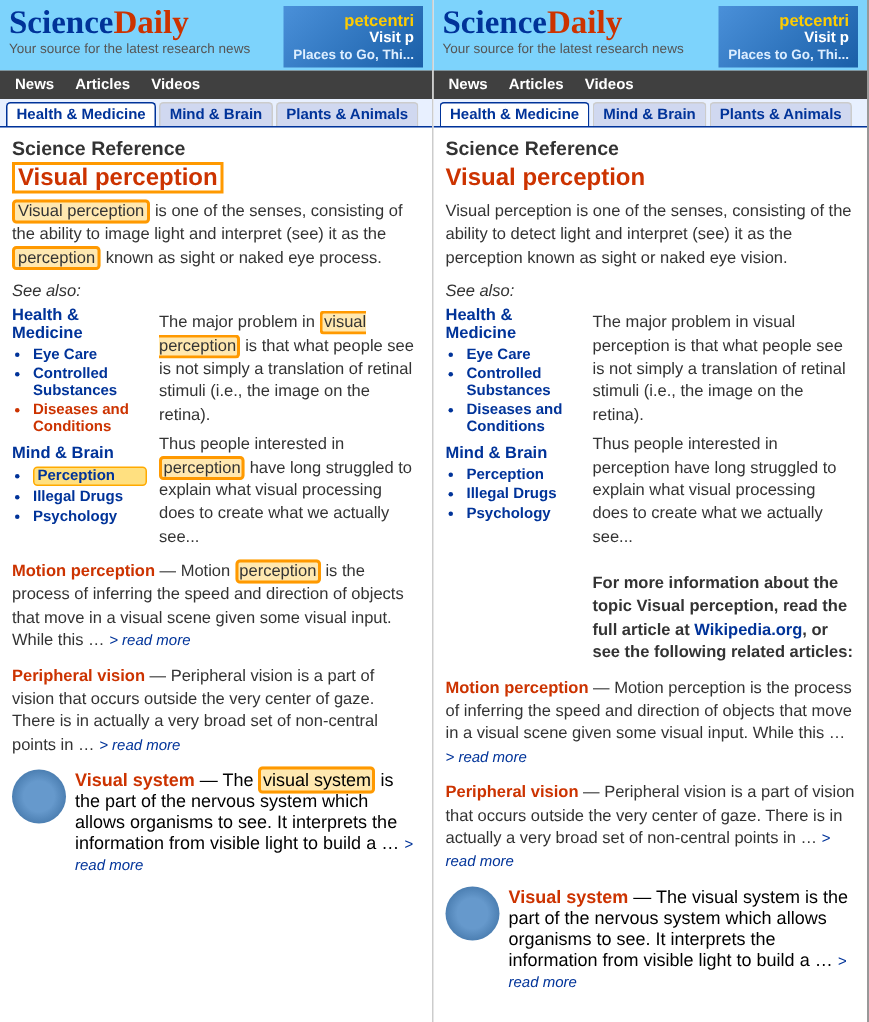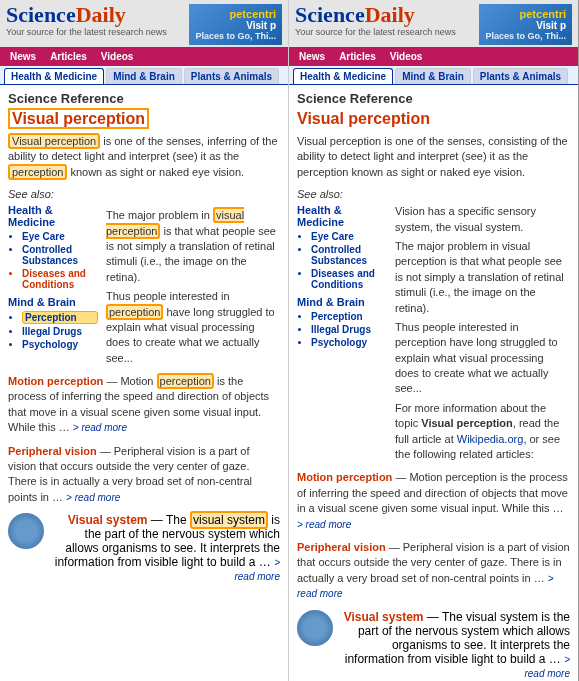--- a/index.html
+++ b/index.html
@@ -19,21 +19,21 @@
     .panel {
       width: 289px;
       background: #fff;
       overflow: hidden;
       border-right: 1px solid #ccc;
     }
     .panel:last-child { border-right: none; }
 
     
     .header {
-      background: #e5e5e5;
+      background: #7dd3fc;
       padding: 4px 6px 2px 6px;
       display: flex;
       align-items: flex-start;
       justify-content: space-between;
     }
     .logo-area { display: flex; flex-direction: column; }
     .logo-text {
       font-size: 22px;
       font-weight: bold;
       color: #003399;
@@ -50,21 +50,21 @@
       color: white;
       font-size: 10px;
       font-weight: bold;
       padding: 4px 6px;
       text-align: right;
       min-width: 90px;
     }
 
     
     .nav-bar {
-      background: #be185d;
+      background: #404040;
       display: flex;
       padding: 2px 4px;
       gap: 2px;
     }
     .nav-item {
       color: white;
       font-size: 10px;
       font-weight: bold;
       padding: 2px 6px;
       cursor: pointer;
@@ -172,21 +172,20 @@
     .read-more {
       color: #003399;
       font-size: 10px;
       text-decoration: none;
       font-style: italic;
     }
     .related-item-with-img {
       display: flex;
       gap: 6px;
       margin-bottom: 16px;
-      text-align: right;
     }
     .thumb-eye {
       width: 36px;
       height: 36px;
       background: radial-gradient(circle, #6699cc 40%, #336699 100%);
       border-radius: 50%;
       flex-shrink: 0;
     }
   </style>
 </head>
@@ -222,23 +221,23 @@
       <div class="tab">Plants &amp; Animals</div>
     </div>
 
     <div class="content">
       <div class="section-title">Science Reference</div>
       <div class="article-title">
         <span style="border:2px solid #ff9900;padding:0 2px;display:inline;">Visual perception</span>
       </div>
       <div class="article-body">
         <span style="border:2px solid #ff9900;border-radius:3px;background:#ffe8b0;padding:0 2px;">Visual perception</span>
-        <span> is one of the senses, inferring of the ability to detect light and interpret (see) it as the </span>
+        <span> is one of the senses, consisting of the ability to image light and interpret (see) it as the </span>
         <span style="border:2px solid #ff9900;border-radius:3px;background:#ffe8b0;padding:0 2px;">perception</span>
-        <span> known as sight or naked eye vision.</span>
+        <span> known as sight or naked eye process.</span>
       </div>
 
       <div class="see-also">See also:</div>
       <div class="side-section">
         <div class="side-links">
           <div class="side-links-title">Health &amp; Medicine</div>
           <ul>
             <li>Eye Care</li>
             <li>Controlled Substances</li>
             <li style="color:#cc3300;">Diseases and Conditions</li>
@@ -323,24 +322,23 @@
             <li>Diseases and Conditions</li>
           </ul>
           <div class="side-links-title" style="margin-top:6px;">Mind &amp; Brain</div>
           <ul>
             <li>Perception</li>
             <li>Illegal Drugs</li>
             <li>Psychology</li>
           </ul>
         </div>
         <div class="main-text">
-          <p>Vision has a specific sensory system, the visual system.</p>
           <p style="margin-top:4px;">The major problem in visual perception is that what people see is not simply a translation of retinal stimuli (i.e., the image on the retina).</p>
           <p style="margin-top:4px;">Thus people interested in perception have long struggled to explain what visual processing does to create what we actually see...</p>
-          <p style="margin-top:4px;">For more information about the topic <strong>Visual perception</strong>, read the full article at <a style="color:#003399;">Wikipedia.org</a>, or see the following related articles:</p>
+          <p style="margin-top:16px;font-weight:bold;">For more information about the topic <strong>Visual perception</strong>, read the full article at <a style="color:#003399;">Wikipedia.org</a>, or see the following related articles:</p>
         </div>
       </div>
 
       <div class="related-articles">
         <div class="related-item">
           <span class="related-item-title">Motion perception</span>
           <span> — Motion perception is the process of inferring the speed and direction of objects that move in a visual scene given some visual input. While this … <a class="read-more">&gt; read more</a></span>
         </div>
         <div class="related-item">
           <span class="related-item-title">Peripheral vision</span>

